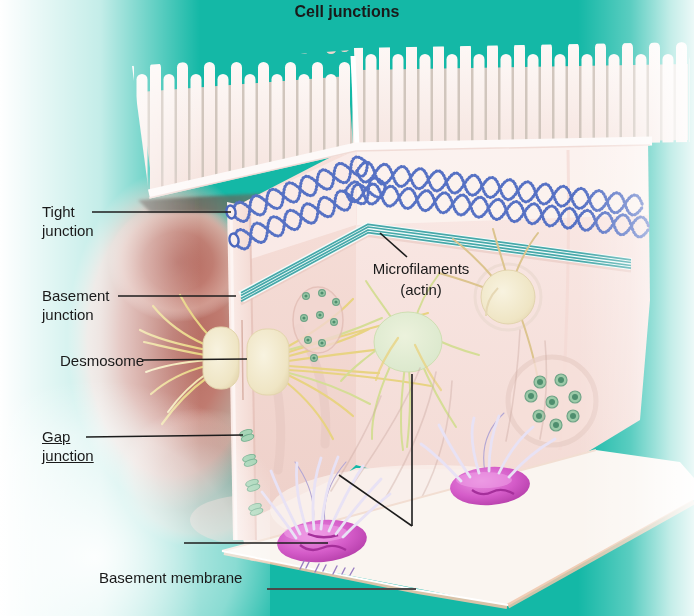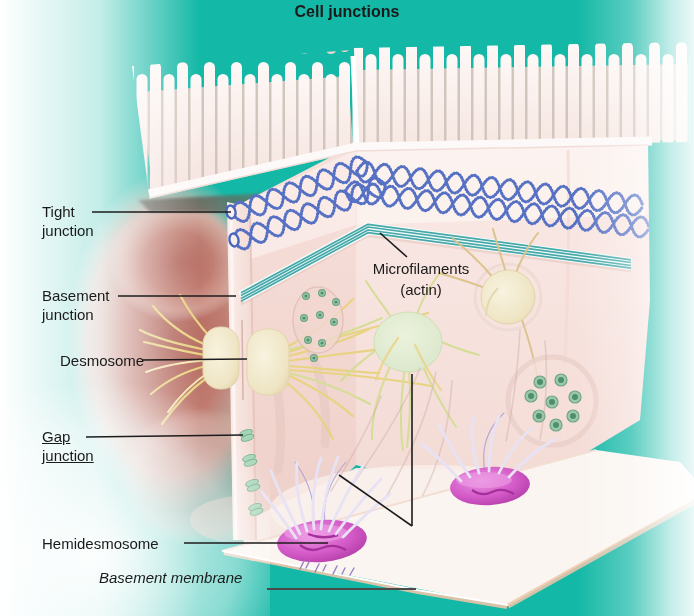--- a/index.html
+++ b/index.html
@@ -330,25 +330,22 @@
 
   <div class="label" style="left:60px;top:351px;">
     <span>Desmosome</span>
   </div>
 
   <div class="label" style="left:42px;top:427px;text-decoration:underline;">
     <span>Gap</span>
     <span>junction</span>
   </div>
 
-  <div class="label" style="left:42px;top:534px;">
-    <span>Hemidesmosome</span>
-  </div>
-
-  <div class="label" style="left:99px;top:568px;font-style:italic;">
+
+  <div class="label" style="left:99px;top:568px;">
     <span>Basement membrane</span>
   </div>
 
   <div class="label center lbl-micro" style="left:341px;top:258px;width:160px;">
     <span>Microfilaments</span>
     <span>(actin)</span>
   </div>
 
 
 </div>

